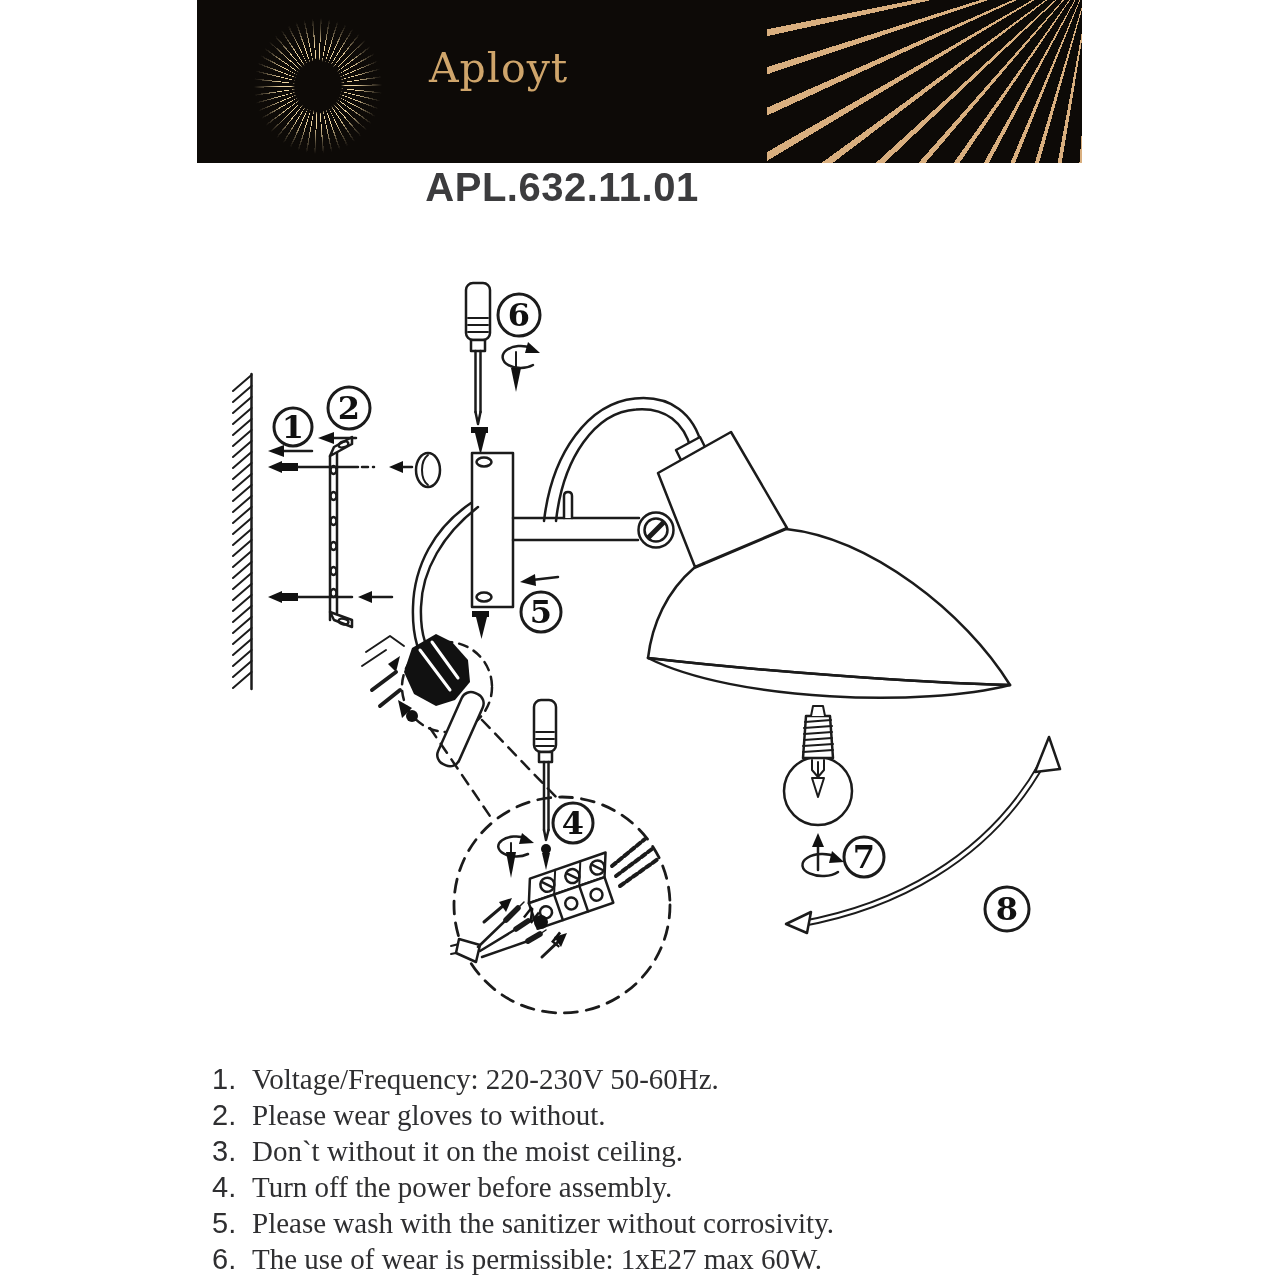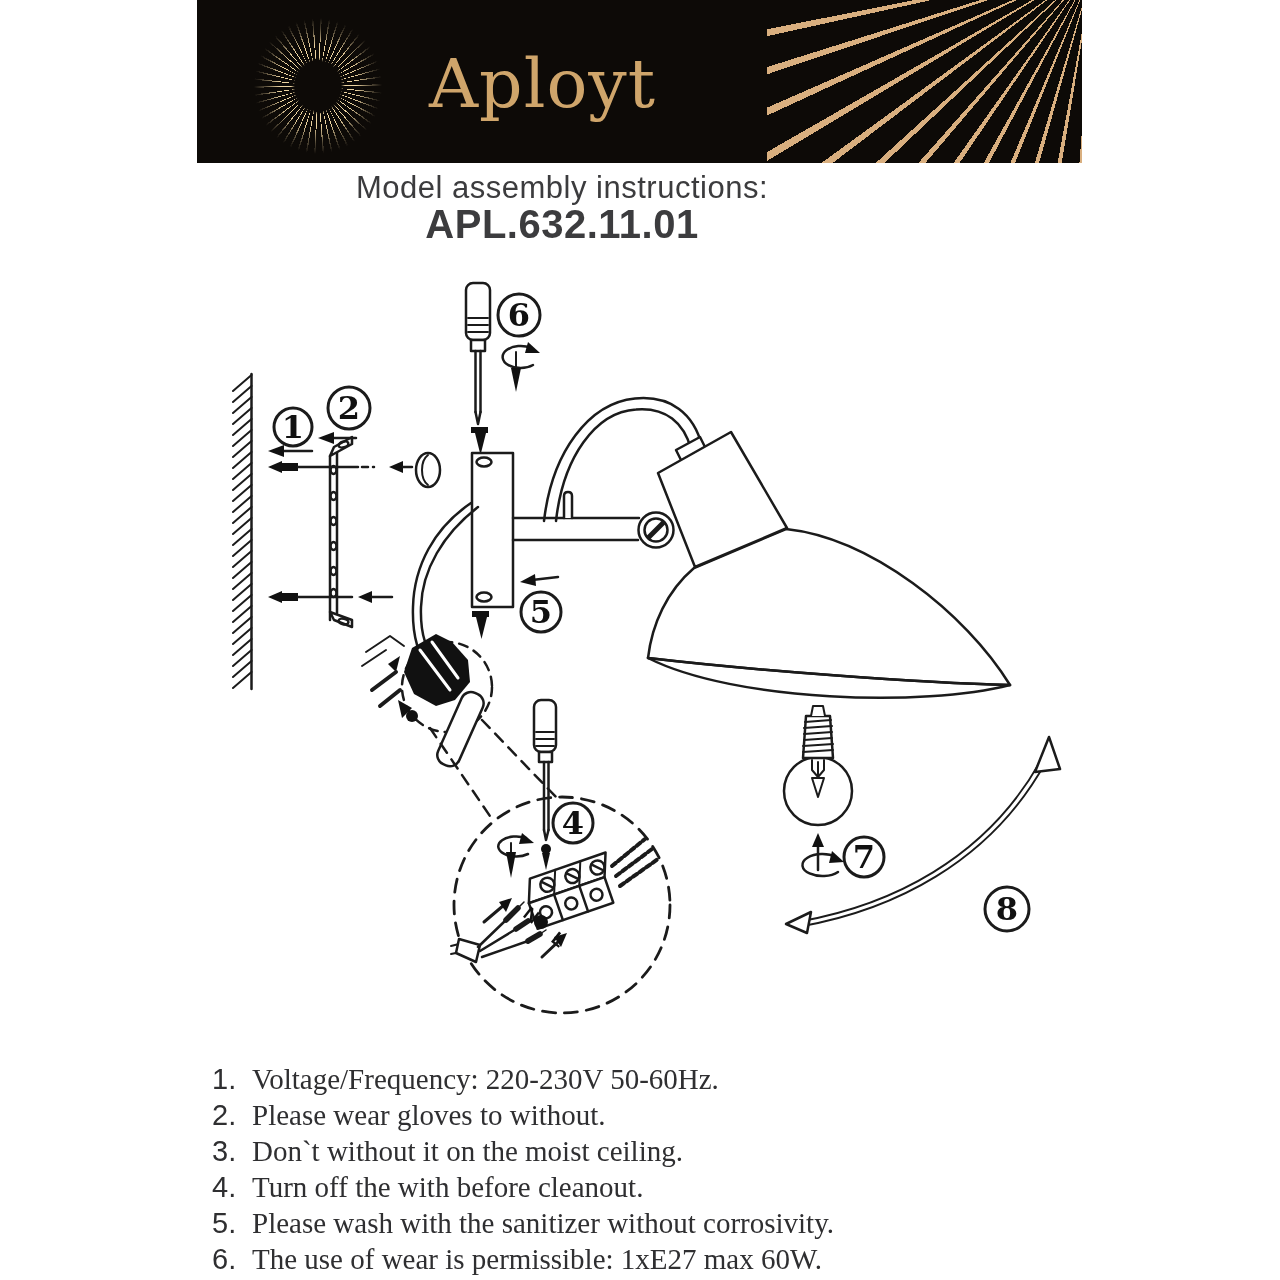--- a/index.html
+++ b/index.html
@@ -17,21 +17,21 @@
     background:
       radial-gradient(closest-side, #0d0a07 35%, rgba(13,10,7,0) 41%, rgba(13,10,7,0) 58%, rgba(13,10,7,.72) 82%, #0d0a07 97%),
       repeating-conic-gradient(from 2deg, #ecd3a0 0deg 1.25deg, #0d0a07 1.25deg 7.2deg);
   }
   .banner-rays{
     position:absolute;right:0;top:0;width:315px;height:163px;
     background:repeating-conic-gradient(from 115deg at 104% -22%, #d9af7f 0deg 1.15deg, rgba(0,0,0,0) 1.15deg 6.2deg);
   }
   .brand-name{
     position:absolute;left:232px;top:44px;
-    font-family:"DejaVu Serif", serif;font-size:68px;font-weight:400;
+    font-family:"DejaVu Serif", serif;font-size:41px;font-weight:400;
     color:#cfa56b;letter-spacing:1px;
   }
   
   .title-block{position:absolute;left:222px;top:169px;width:680px;text-align:center;color:#3c3c3e;}
   .title-line{font-size:31px;line-height:37px;letter-spacing:.5px;}
   .title-model{font-size:40px;line-height:36px;letter-spacing:.5px;font-weight:bold;}
   
   .diagram{position:absolute;left:0;top:0;width:1280px;height:1280px;}
   
   .instr{position:absolute;left:212px;top:1061px;width:860px;}
@@ -42,21 +42,20 @@
 </head>
 <body>
 
 <div class="banner">
   <div class="starburst"></div>
   <div class="banner-rays"></div>
   <div class="brand-name">Aployt</div>
 </div>
 
 <div class="title-block">
-  <div class="title-line">Model assembly instructions:</div>
   <div class="title-model">APL.632.11.01</div>
 </div>
 
 <svg class="diagram" viewBox="0 0 1280 1280" fill="none" stroke="#1b1b1b" stroke-width="2.5" stroke-linecap="round" stroke-linejoin="round">
 
   <g>
     <path d="M251.5 374 L251.5 689"></path>
     <path stroke-width="2" d="M233 391l18.5 -16m-18.5 27l18.5 -16m-18.5 27l18.5 -16m-18.5 27l18.5 -16m-18.5 27l18.5 -16m-18.5 27l18.5 -16m-18.5 27l18.5 -16m-18.5 27l18.5 -16m-18.5 27l18.5 -16m-18.5 27l18.5 -16m-18.5 27l18.5 -16m-18.5 27l18.5 -16m-18.5 27l18.5 -16m-18.5 27l18.5 -16m-18.5 27l18.5 -16m-18.5 27l18.5 -16m-18.5 27l18.5 -16m-18.5 27l18.5 -16m-18.5 27l18.5 -16m-18.5 27l18.5 -16m-18.5 27l18.5 -16m-18.5 27l18.5 -16m-18.5 27l18.5 -16m-18.5 27l18.5 -16m-18.5 27l18.5 -16m-18.5 27l18.5 -16m-18.5 27l18.5 -16m-18.5 27l18.5 -16"></path>
   </g>
 
@@ -305,21 +304,21 @@
   <div class="instr-row">
     <span class="instr-num">2.</span>
     <span class="instr-text">Please wear gloves to without.</span>
   </div>
   <div class="instr-row">
     <span class="instr-num">3.</span>
     <span class="instr-text">Don`t without it on the moist ceiling.</span>
   </div>
   <div class="instr-row">
     <span class="instr-num">4.</span>
-    <span class="instr-text">Turn off the with before cleanout.</span>
+    <span class="instr-text">Turn off the power before assembly.</span>
   </div>
   <div class="instr-row">
     <span class="instr-num">5.</span>
     <span class="instr-text">Please wash with the sanitizer without corrosivity.</span>
   </div>
   <div class="instr-row">
     <span class="instr-num">6.</span>
     <span class="instr-text">The use of wear is permissible: 1xE27 max 60W.</span>
   </div>
 </div>

